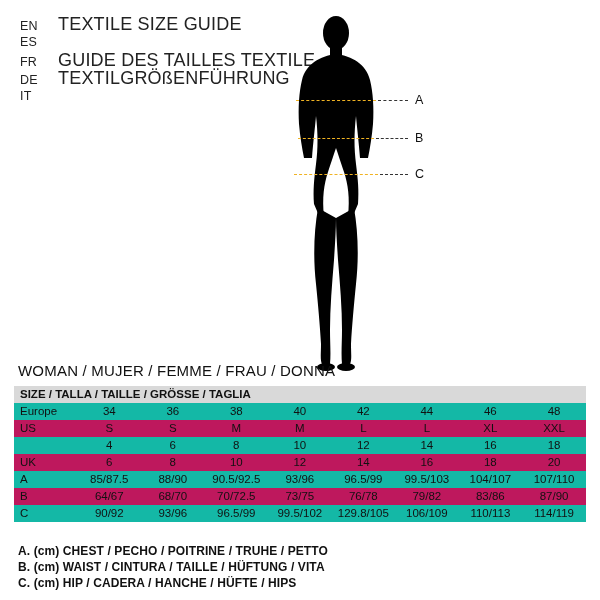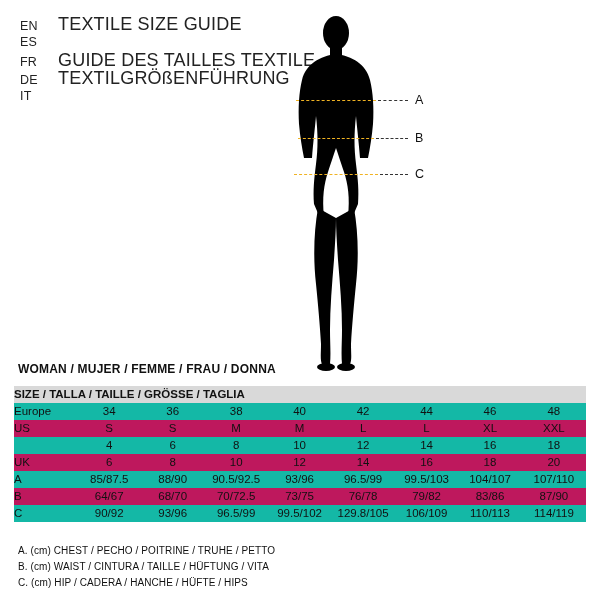--- a/index.html
+++ b/index.html
@@ -73,22 +73,22 @@
     font-size: 12.5px;
     font-weight: 400;
     color: #111;
   }
 
   
   .woman-title {
     position: absolute;
     left: 18px;
     top: 362px;
-    font-size: 12px;
-    font-weight: bold;
+    font-size: 15px;
+    font-weight: normal;
     letter-spacing: 0.2px;
     color: #111;
   }
 
   
   .size-table {
     position: absolute;
     left: 14px;
     top: 386px;
     width: 572px;
@@ -99,20 +99,21 @@
   .size-table td, .size-table th {
     padding: 0;
     height: 17px;
     line-height: 17px;
     text-align: center;
     font-weight: normal;
     color: #111;
   }
   .size-table .rowhead {
     text-align: left;
+    padding-left: 6px;
     width: 78px;
   }
   .row-head-band td {
     background: #d9d9d9;
     font-weight: bold;
     text-align: left;
   }
   .row-head-band td.rowhead {
     background: #d9d9d9;
   }
@@ -124,22 +125,22 @@
   }
 
   
   .notes {
     position: absolute;
     left: 18px;
     top: 543px;
     width: 560px;
   }
   .note-line {
-    font-size: 10px;
-    font-weight: normal;
+    font-size: 12px;
+    font-weight: bold;
     line-height: 16px;
     letter-spacing: 0.1px;
     color: #111;
   }
 </style>
 </head>
 <body>
 
 <div class="page">
 

